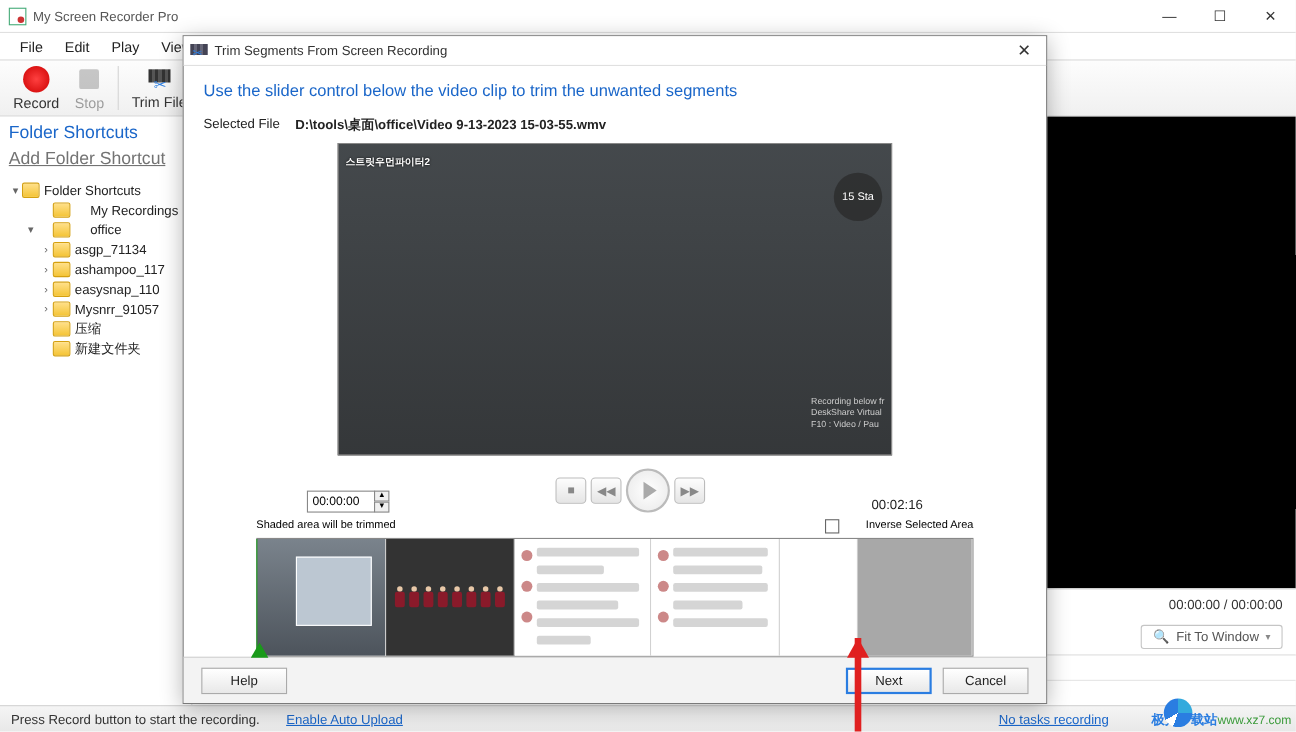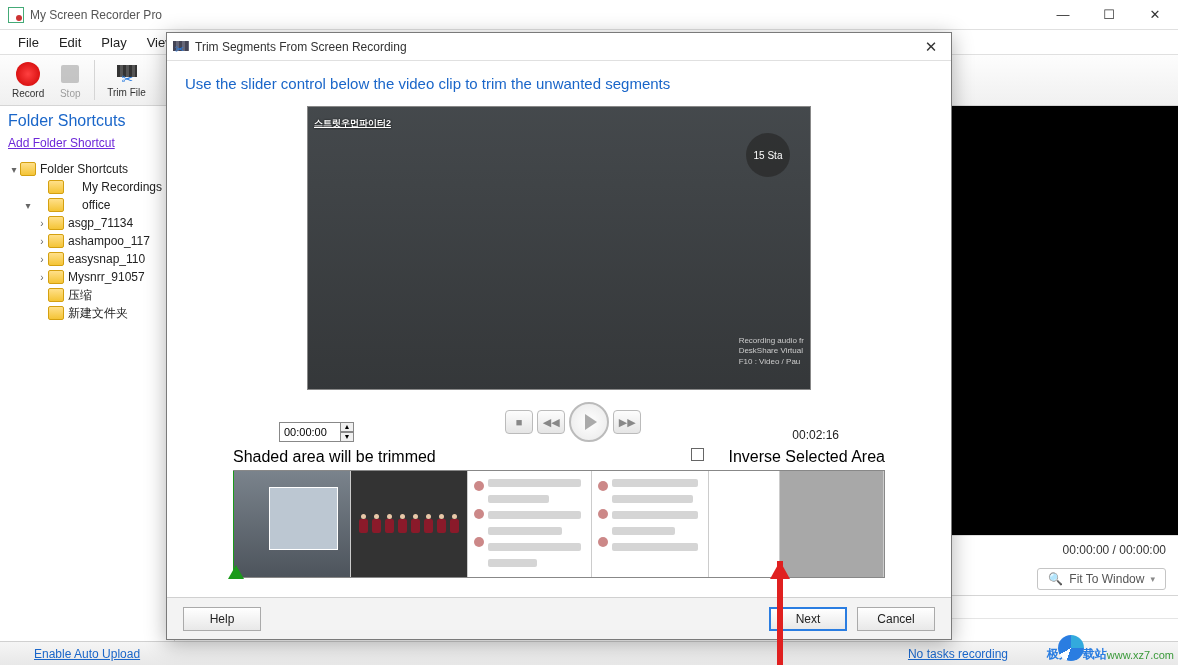--- a/index.html
+++ b/index.html
@@ -9,34 +9,34 @@
 .titlebar .app-icon { width: 16px; height: 16px; background: #fff; border: 1px solid #4a7; display: flex; align-items: center; justify-content: center; font-size: 8px; margin-right: 6px; position: relative; }
 .titlebar .app-icon::after { content: ""; position: absolute; right: 1px; bottom: 1px; width: 6px; height: 6px; background: #c33; border-radius: 50%; }
 .titlebar .title { font-size: 12px; color: #555; }
 .titlebar .win-controls { margin-left: auto; display: flex; }
 .titlebar .win-btn { width: 46px; height: 30px; display: flex; align-items: center; justify-content: center; font-size: 13px; color: #333; }
 
 .menubar { height: 24px; background: #fff; display: flex; align-items: center; padding-left: 10px; gap: 4px; }
 .menubar .menu-item { font-size: 13px; color: #222; padding: 2px 8px; }
 
 .toolbar { height: 52px; background: linear-gradient(#fdfdfd, #f0f0f0); border-top: 1px solid #e0e0e0; border-bottom: 1px solid #d5d5d5; display: flex; align-items: center; padding-left: 6px; gap: 2px; }
-.tool-btn { display: flex; flex-direction: column; align-items: center; padding: 2px 6px; font-size: 10px; color: #333; }
+.tool-btn { display: flex; flex-direction: column; align-items: center; padding: 2px 6px; font-size: 13px; color: #333; }
 .tool-btn.disabled { opacity: 0.45; }
 .tool-icon { width: 24px; height: 24px; border-radius: 50%; display: flex; align-items: center; justify-content: center; margin-bottom: 2px; }
 .record-icon { background: radial-gradient(#ff4040, #c00); }
 .stop-icon { background: #888; border-radius: 2px; width: 18px; height: 18px; }
 .trim-icon { width: 24px; height: 24px; position: relative; }
 .trim-icon::before { content: ""; position: absolute; left: 2px; top: 2px; width: 20px; height: 12px; background: repeating-linear-gradient(90deg,#333 0,#333 3px,#555 3px,#555 6px); }
 .trim-icon::after { content: "✂"; position: absolute; left: 7px; top: 8px; font-size: 14px; color: #2a7de1; }
 .tool-sep { width: 1px; height: 40px; background: #d5d5d5; margin: 0 4px; }
 
 .main-area { display: flex; height: calc(665px - 30px - 24px - 52px - 24px); }
 .sidebar { width: 175px; background: #fff; border-right: 1px solid #d5d5d5; padding: 6px 8px; display: flex; flex-direction: column; }
 .sidebar-title { color: #1a66c9; font-size: 16px; margin-bottom: 6px; }
-.add-shortcut { color: #6d28d9; font-size: 12px; text-decoration: underline; margin-bottom: 10px; }
+.add-shortcut { color: #737373; font-size: 16px; text-decoration: underline; margin-bottom: 10px; }
 .tree { font-size: 12px; color: #222; }
 .tree-row { display: flex; align-items: center; height: 18px; white-space: nowrap; }
 .tree-caret { width: 12px; color: #666; font-size: 10px; text-align: center; }
 .tree-icon { width: 16px; height: 14px; margin-right: 4px; }
 .folder-icon { background: linear-gradient(#ffe08a,#f4c436); border-radius: 2px; border: 1px solid #d4a010; }
 .pad1 { padding-left: 14px; gap: 14px; } .pad2 { padding-left: 28px; }
 
 .content-right { flex: 1; background: #fff; display: flex; flex-direction: column; }
 .video-area { flex: 1; background: #000; }
 .time-bar { height: 28px; display: flex; align-items: center; justify-content: flex-end; padding-right: 12px; font-size: 12px; color: #333; background: #fff; border-top: 1px solid #e0e0e0; }
@@ -70,35 +70,35 @@
 
 .preview-frame { width: 504px; height: 284px; margin: 0 auto; background: #2a2a2a; border: 1px solid #888; position: relative; overflow: hidden; }
 .preview-dim { position: absolute; inset: 0; background: linear-gradient(#5a6268,#3d4246); opacity: 0.55; }
 .preview-main { position: absolute; left: 160px; top: 30px; width: 250px; height: 160px; background: linear-gradient(#a8b5c2,#6c7a88); border: 2px solid #fff; }
 .preview-main .people { position: absolute; inset: 0; display: flex; flex-wrap: wrap; align-content: center; justify-content: center; gap: 10px 8px; padding: 30px 10px 10px 10px; }
 .person { width: 20px; height: 38px; position: relative; }
 .person::before { content: ""; position: absolute; top: 0; left: 6px; width: 8px; height: 8px; border-radius: 50%; background: #e8c8a8; }
 .person::after { content: ""; position: absolute; top: 9px; left: 3px; width: 14px; height: 24px; border-radius: 4px 4px 2px 2px; background: #8a1a2a; }
 .banner { position: absolute; top: 6px; left: 50%; transform: translateX(-50%); background: #1a1a1a; color: #fff; font-size: 8px; padding: 4px 10px; border-radius: 2px; white-space: nowrap; }
 .banner .sub { background: #cc9a00; color: #000; font-size: 7px; padding: 1px 4px; display: block; margin-top: 2px; }
-.logo-bl { position: absolute; left: 6px; top: 10px; color: #fff; font-size: 9px; font-weight: bold; text-shadow: 0 0 2px #000; text-decoration: underline; }
-.corner-badge { position: absolute; right: 20px; top: 26px; width: 44px; height: 44px; border-radius: 50%; background: rgba(40,40,40,0.7); color: #fff; font-size: 10px; display: flex; align-items: center; justify-content: center; }
+.logo-bl { position: absolute; left: 6px; top: 10px; color: #fff; font-size: 9px; font-weight: bold; text-shadow: 0 0 2px #000; }
+.corner-badge { position: absolute; right: 8px; top: 26px; width: 44px; height: 44px; border-radius: 50%; background: rgba(40,40,40,0.7); color: #fff; font-size: 10px; display: flex; align-items: center; justify-content: center; }
 .rec-info { position: absolute; right: 6px; bottom: 22px; color: #ccc; font-size: 8px; line-height: 1.3; font-family: monospace; text-align: left; }
 
 .controls-row { display: flex; align-items: flex-end; margin-top: 12px; padding: 0 94px; }
 .time-input { width: 62px; height: 20px; border: 1px solid #888; font-size: 11px; padding: 1px 4px; display: flex; align-items: center; }
 .spinner { display: flex; flex-direction: column; margin-left: -1px; }
 .spinner div { width: 14px; height: 10px; border: 1px solid #888; font-size: 7px; text-align: center; line-height: 8px; background: #f0f0f0; }
 .play-controls { margin: 0 auto; display: flex; gap: 4px; align-items: center; }
 .pc-btn { width: 28px; height: 24px; border: 1px solid #bbb; border-radius: 4px; background: linear-gradient(#fdfdfd,#e5e5e5); display: flex; align-items: center; justify-content: center; font-size: 11px; color: #888; }
 .pc-play { width: 40px; height: 40px; border-radius: 50%; border: 2px solid #bbb; display: flex; align-items: center; justify-content: center; background: radial-gradient(#fff,#e8e8e8); }
 .pc-play::before { content: ""; border-left: 12px solid #aaa; border-top: 8px solid transparent; border-bottom: 8px solid transparent; margin-left: 3px; }
 .total-time { font-size: 12px; color: #222; }
 
-.trim-info-row { display: flex; justify-content: space-between; font-size: 16px; margin-top: 6px; padding: 0 48px; }
+.trim-info-row { display: flex; justify-content: space-between; font-size: 10px; margin-top: 6px; padding: 0 48px; }
 .inverse-check { display: flex; align-items: flex-start; gap: 24px; }
 .inverse-check .cb { width: 13px; height: 13px; border: 1px solid #666; }
 
 .timeline { margin: 4px 48px 0 48px; height: 108px; border: 1px solid #888; position: relative; background: #fff; display: flex; }
 .timeline .seg { height: 100%; border-right: 1px solid #ccc; position: relative; overflow: hidden; }
 .seg1 { width: 18%; background: linear-gradient(#7a838c,#4d545c); }
 .seg1 .mini { position: absolute; left: 30%; top: 15%; width: 60%; height: 60%; background: #bcc7d2; border: 1px solid #fff; }
 .seg2 { width: 18%; background: #333; display: flex; flex-wrap: wrap; align-content: center; justify-content: center; gap: 4px; padding: 10px 4px; }
 .seg2 .p2 { width: 9px; height: 20px; position: relative; }
 .seg2 .p2::before { content: ""; position: absolute; top: 0; left: 2px; width: 5px; height: 5px; border-radius: 50%; background: #e8c8a8; }
@@ -234,41 +234,46 @@
       <div class="td-row">
         <div class="td col-name">3</div>
         <div class="td col-dur">00:02:16</div>
         <div class="td col-dim">1028 x 564</div>
       </div>
     </div>
   </div>
 </div>
 
 <div class="statusbar">
+  <span>Press Record button to start the recording.</span>
   <span class="link">Enable Auto Upload</span>
   <span class="spacer"></span>
   <span class="link">No tasks recording</span>
   <span style="width:160px"></span>
 </div>
 
 <div class="dialog">
   <div class="dlg-title">
     <div class="dlg-icon"></div>
     <div class="dlg-text">Trim Segments From Screen Recording</div>
     <div class="dlg-close">✕</div>
   </div>
   <div class="dlg-body">
     <div class="instruction">Use the slider control below the video clip to trim the unwanted segments</div>
+    <div class="sel-file-row">
+      <span>Selected File</span>
+      <span class="path">D:\tools\桌面\office\Video 9-13-2023 15-03-55.wmv</span>
+    </div>
 
     <div class="preview-frame">
       <div class="preview-dim"></div>
       <div class="logo-bl">스트릿우먼파이터2</div>
       <div class="corner-badge"><span>15</span>&nbsp;<span>Sta</span></div>
       <div class="rec-info">
-        <div>Recording audio fr</div>
+        <div>Recording below fr</div>
         <div>DeskShare Virtual</div>
         <div>F10 : Video / Pau</div>
       </div>
     </div>
 
     <div class="controls-row">
       <div style="display:flex">
         <div class="time-input">00:00:00</div>
         <div class="spinner">
             <div>▲</div>

